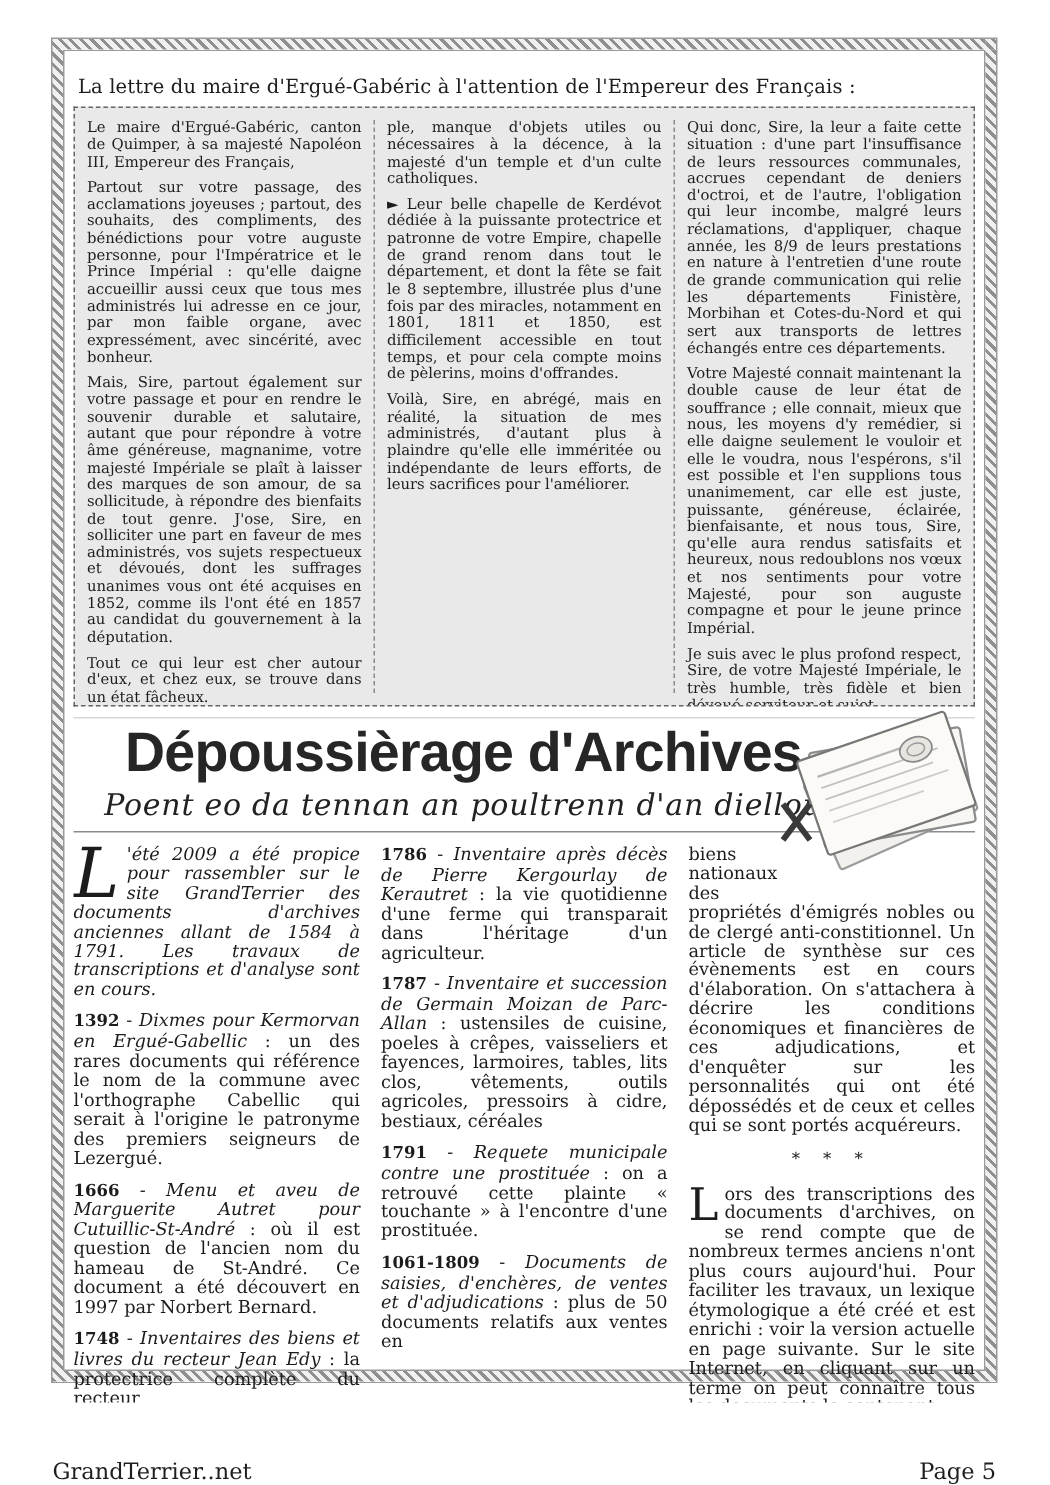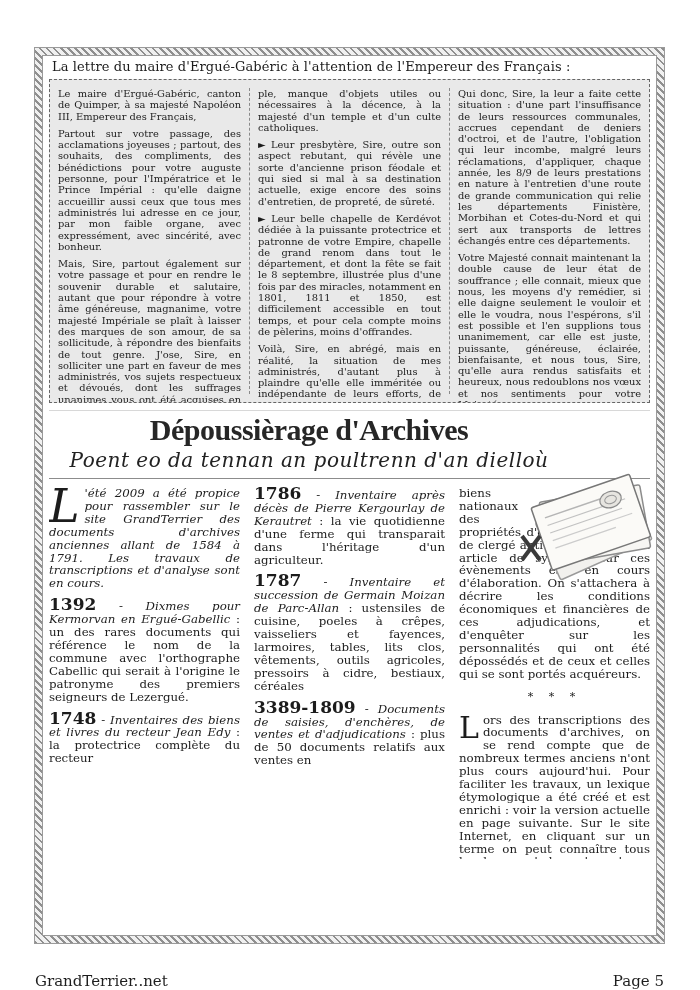--- a/index.html
+++ b/index.html
@@ -1,54 +1,54 @@
 <!DOCTYPE html>
 <html lang="fr"><head>
 <meta charset="utf-8">
 <style>
   html,body{margin:0;padding:0;}
   body{width:700px;height:990px;background:#ffffff;position:relative;
        font-family:"DejaVu Serif","Liberation Serif",serif;color:#1c1c1c;
        -webkit-font-smoothing:antialiased;overflow:hidden;}
 
-  .frame{position:absolute;left:35px;top:48px;width:629px;height:895px;
+  .frame{position:absolute;left:35px;top:26px;width:629px;height:895px;
          box-sizing:border-box;
          border:7px solid #cfcfcf;
          border-image:repeating-linear-gradient(45deg,#8f8f8f 0 2px,#f0f0f0 2px 5px) 7;
          box-shadow:inset 0 0 0 1px #9a9a9a, 0 0 0 1px #9a9a9a;
-         padding:1px 7px;}
+         padding:15px 7px;}
 
   .header-line{font-size:13px;margin:3px 3px 5px 3px;letter-spacing:.1px;}
 
   
-  .letter-box{box-sizing:border-box;height:324px;background:#e9e9e9;
+  .letter-box{box-sizing:border-box;height:400px;background:#e9e9e9;
               border:1px dashed #666;display:flex;overflow:hidden;padding:8px 0;}
   .letter-col{flex:1 1 0;padding:0 8px;font-size:9.9px;line-height:11.3px;
               text-align:justify;hyphens:auto;}
   .letter-col + .letter-col{border-left:1px dashed #8a8a8a;}
   .letter-col p{margin:0 0 6px 0;}
 
   
   .thin-rule{border:0;border-top:1px solid #d8d8d8;margin:7px 0 2px 0;}
   .heading-block{width:520px;text-align:center;position:relative;z-index:1;}
-  .section-title{font-family:Liberation Serif, serif;
-                 font-weight:700;font-size:30px;letter-spacing:-.5px;margin:2px 0 0 0;color:#262626;}
+  .section-title{font-family:Liberation Sans, sans-serif;
+                 font-weight:700;font-size:37px;letter-spacing:-.5px;margin:2px 0 0 0;color:#262626;}
   .section-subtitle{font-family:"DejaVu Serif",cursive;font-style:italic;
                     font-size:20px;letter-spacing:.5px;margin:1px 0 0 0;color:#222;}
   .solid-rule{border:0;border-top:1px solid #8c8c8c;margin:6px 0 0 0;}
 
   
   .columns{display:flex;gap:14px;height:372px;overflow:hidden;margin-top:8px;}
   .arch-col{flex:1 1 0;font-size:11.8px;line-height:12.9px;text-align:justify;hyphens:auto;}
   .arch-col p{margin:0 0 8px 0;}
   .intro{font-style:italic;}
   .dropcap-italic{float:left;font-style:italic;font-size:46px;line-height:34px;
                   padding:2px 5px 0 0;font-family:"DejaVu Serif",serif;}
   .dropcap-plain{float:left;font-size:30px;line-height:24px;padding:2px 4px 0 0;}
-  .entry-year{font-weight:bold;font-size:17px;}
+  .entry-year{font-weight:bold;font-size:11px;}
   .entry-title{font-style:italic;}
   .stars{text-align:center !important;letter-spacing:6px;margin:10px 0 10px 0 !important;
          font-size:11px;}
   .img-spacer{float:right;width:108px;height:27px;}
 
   
   .papers{position:absolute;left:514px;top:468px;width:150px;height:116px;z-index:2;}
 
   
   .footer{position:absolute;left:35px;right:36px;top:972px;display:flex;
@@ -64,21 +64,20 @@
   <div class="letter-box">
     <div class="letter-col">
       <p>Le maire d'Ergué-Gabéric, canton de Quimper, à sa majesté Napoléon III, Empereur des Français,</p>
       <p>Partout sur votre passage, des acclamations joyeuses ; partout, des souhaits, des compliments, des bénédictions pour votre auguste personne, pour l'Impératrice et le Prince Impérial : qu'elle daigne accueillir aussi ceux que tous mes administrés lui adresse en ce jour, par mon faible organe, avec expressément, avec sincérité, avec bonheur.</p>
       <p>Mais, Sire, partout également sur votre passage et pour en rendre le souvenir durable et salutaire, autant que pour répondre à votre âme généreuse, magnanime, votre majesté Impériale se plaît à laisser des marques de son amour, de sa sollicitude, à répondre des bienfaits de tout genre. J'ose, Sire, en solliciter une part en faveur de mes administrés, vos sujets respectueux et dévoués, dont les suffrages unanimes vous ont été acquises en 1852, comme ils l'ont été en 1857 au candidat du gouvernement à la députation.</p>
       <p>Tout ce qui leur est cher autour d'eux, et chez eux, se trouve dans un état fâcheux.</p>
 
     </div>
     <div class="letter-col">
       <p>ple, manque d'objets utiles ou nécessaires à la décence, à la majesté d'un temple et d'un culte catholiques.</p>
-      <p>► Leur presbytère, Sire, outre son aspect rebutant, qui révèle une sorte d'ancienne prison féodale et qui sied si mal à sa destination actuelle, exige encore des soins d'entretien, de propreté, de sûreté.</p>
       <p>► Leur belle chapelle de Kerdévot dédiée à la puissante protectrice et patronne de votre Empire, chapelle de grand renom dans tout le département, et dont la fête se fait le 8 septembre, illustrée plus d'une fois par des miracles, notamment en 1801, 1811 et 1850, est difficilement accessible en tout temps, et pour cela compte moins de pèlerins, moins d'offrandes.</p>
       <p>Voilà, Sire, en abrégé, mais en réalité, la situation de mes administrés, d'autant plus à plaindre qu'elle elle imméritée ou indépendante de leurs efforts, de leurs sacrifices pour l'améliorer.</p>
     </div>
     <div class="letter-col">
       <p>Qui donc, Sire, la leur a faite cette situation : d'une part l'insuffisance de leurs ressources communales, accrues cependant de deniers d'octroi, et de l'autre, l'obligation qui leur incombe, malgré leurs réclamations, d'appliquer, chaque année, les 8/9 de leurs prestations en nature à l'entretien d'une route de grande communication qui relie les départements Finistère, Morbihan et Cotes-du-Nord et qui sert aux transports de lettres échangés entre ces départements.</p>
       <p>Votre Majesté connait maintenant la double cause de leur état de souffrance ; elle connait, mieux que nous, les moyens d'y remédier, si elle daigne seulement le vouloir et elle le voudra, nous l'espérons, s'il est possible et l'en supplions tous unanimement, car elle est juste, puissante, généreuse, éclairée, bienfaisante, et nous tous, Sire, qu'elle aura rendus satisfaits et heureux, nous redoublons nos vœux et nos sentiments pour votre Majesté, pour son auguste compagne et pour le jeune prince Impérial.</p>
       <p>Je suis avec le plus profond respect, Sire, de votre Majesté Impériale, le très humble, très fidèle et bien dévoué serviteur et sujet,</p>
 
     </div>
   </div>
@@ -90,27 +89,29 @@
     <div class="section-subtitle">Poent eo da tennan an poultrenn d'an dielloù</div>
   </div>
 
   <hr class="solid-rule">
 
   <div class="columns">
 
     <div class="arch-col">
       <p class="intro"><span class="dropcap-italic">L</span><span>'été 2009 a été propice pour rassembler sur le site GrandTerrier des documents d'archives anciennes allant de 1584 à 1791. Les travaux de transcriptions et d'analyse sont en cours.</span></p>
       <p><span class="entry-year">1392</span><span> - </span><span class="entry-title">Dixmes pour Kermorvan en Ergué-Gabellic</span><span> : un des rares documents qui référence le nom de la commune avec l'orthographe Cabellic qui serait à l'origine le patronyme des premiers seigneurs de Lezergué.</span></p>
+      <p><span class="entry-year">1666</span><span> - </span><span class="entry-title">Menu et aveu de Marguerite Autret pour Cutuillic-St-André</span><span> : où il est question de l'ancien nom du hameau de St-André. Ce document a été découvert en 1997 par Norbert Bernard.</span></p>
       <p><span class="entry-year">1748</span><span> - </span><span class="entry-title">Inventaires des biens et livres du recteur Jean Edy</span><span> : la protectrice complète du recteur</span></p>
     </div>
 
     <div class="arch-col">
       <p><span class="entry-year">1786</span><span> - </span><span class="entry-title">Inventaire après décès de Pierre Kergourlay de Kerautret</span><span> : la vie quotidienne d'une ferme qui transparait dans l'héritage d'un agriculteur.</span></p>
       <p><span class="entry-year">1787</span><span> - </span><span class="entry-title">Inventaire et succession de Germain Moizan de Parc-Allan</span><span> : ustensiles de cuisine, poeles à crêpes, vaisseliers et fayences, larmoires, tables, lits clos, vêtements, outils agricoles, pressoirs à cidre, bestiaux, céréales</span></p>
-      <p><span class="entry-year">3389-1809</span><span> - </span><span class="entry-title">Documents de saisies, d'enchères, de ventes et d'adjudications</span><span> : plus de 50 documents relatifs aux ventes en</span></p>
+      <p><span class="entry-year">1791</span><span> - </span><span class="entry-title">Requete municipale contre une prostituée</span><span> : on a retrouvé cette plainte « touchante » à l'encontre d'une prostituée.</span></p>
+      <p><span class="entry-year">1061-1809</span><span> - </span><span class="entry-title">Documents de saisies, d'enchères, de ventes et d'adjudications</span><span> : plus de 50 documents relatifs aux ventes en</span></p>
     </div>
 
     <div class="arch-col">
       <p><span class="img-spacer"></span><span>biens nationaux des propriétés d'émigrés nobles ou de clergé anti-constitionnel. Un article de synthèse sur ces évènements est en cours d'élaboration. On s'attachera à décrire les conditions économiques et financières de ces adjudications, et d'enquêter sur les personnalités qui ont été dépossédés et de ceux et celles qui se sont portés acquéreurs.</span></p>
       <p class="stars">* * *</p>
       <p><span class="dropcap-plain">L</span><span>ors des transcriptions des documents d'archives, on se rend compte que de nombreux termes anciens n'ont plus cours aujourd'hui. Pour faciliter les travaux, un lexique étymologique a été créé et est enrichi : voir la version actuelle en page suivante. Sur le site Internet, en cliquant sur un terme on peut connaître tous les documents le contenant.</span></p>
     </div>
 
   </div>
 </div>

